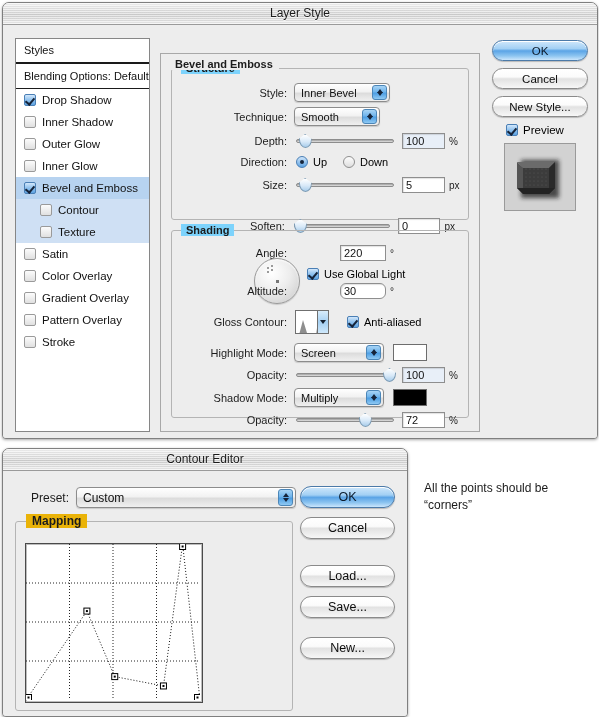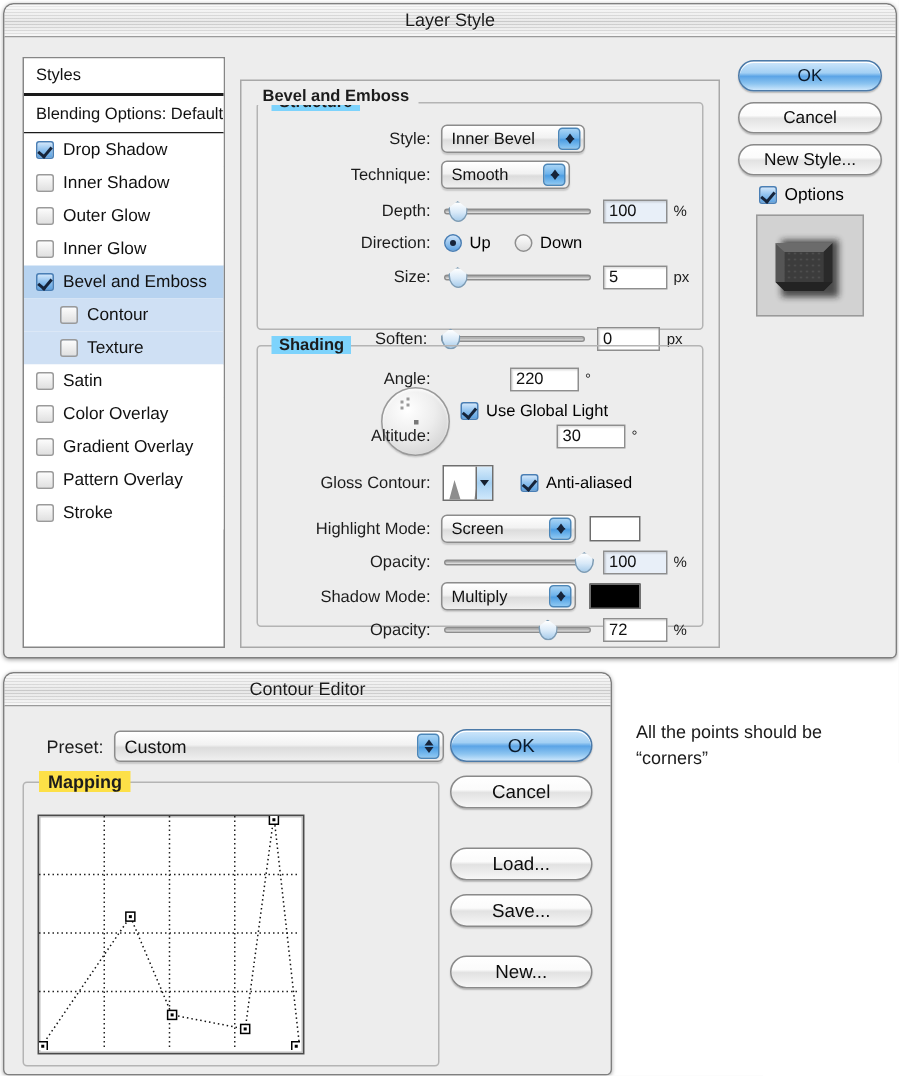--- a/index.html
+++ b/index.html
@@ -402,21 +402,21 @@
           <div class="tick" style="left:16px; top:10px;"></div>
         </div>
 
         <div style="position:absolute; left:146px; top:214px; display:flex; align-items:center;">
           <span class="cb on"></span>
           <span style="font-size:11px; margin-left:5px;">Use Global Light</span>
         </div>
 
         <div class="row" style="left:10px; top:229px; width:296px;">
           <div class="rlabel" style="width:116px;">Altitude:</div>
-          <div class="tfield" style="width:46px; margin-left:84px;">
+          <div class="tfield" style="width:46px; margin-left:53px;border-radius:6px;">
             <span>30</span>
           </div>
           <span class="unit">°</span>
         </div>
 
         <div class="row" style="left:10px; top:256px; width:296px;">
           <div class="rlabel" style="width:116px;">Gloss Contour:</div>
           <div class="contour-thumb" style="margin-left:8px;">
             <svg width="34" height="24" viewBox="0 0 34 24" style="position:absolute;left:0;top:0;">
               <path d="M0,24 L3,24 L7,9 L11,22 L16,24 L20,24 L23,3 L24,24 Z" fill="#8e8e8e"></path>
@@ -472,21 +472,21 @@
         </div>
 
       </div>
 
       <div class="aqua-btn default" style="left:489px; top:15px; width:96px;">OK</div>
       <div class="aqua-btn" style="left:489px; top:43px; width:96px;">Cancel</div>
       <div class="aqua-btn" style="left:489px; top:71px; width:96px;">New Style...</div>
 
       <div style="position:absolute; left:503px; top:99px; display:flex; align-items:center;">
         <span class="cb on"></span>
-        <span style="font-size:11.5px; margin-left:5px;">Options</span>
+        <span style="font-size:11.5px; margin-left:5px;">Preview</span>
       </div>
 
       <div class="preview-box" style="left:501px; top:118px; width:70px; height:66px;">
         <svg width="68" height="64" viewBox="0 0 68 64">
           <defs>
             <filter id="pvblur" x="-30%" y="-30%" width="180%" height="180%">
               <feGaussianBlur stdDeviation="2.2"></feGaussianBlur>
             </filter>
             <pattern id="dots" width="4" height="4" patternUnits="userSpaceOnUse">
               <rect width="4" height="4" fill="#3c3c3c"></rect>
@@ -514,21 +514,21 @@
 
       <div class="row" style="left:14px; top:16px; width:280px;">
         <div class="rlabel" style="width:52px; font-size:12px;">Preset:</div>
         <div class="popup" style="width:220px; height:21px; margin-left:7px; font-size:12px;">
           <span>Custom</span>
           <span class="arrows"></span>
         </div>
       </div>
 
       <div class="mapping-box" style="left:12px; top:50px; width:276px; height:188px;">
-        <div class="gtitle" style="position:absolute; top:-8px; left:10px; padding:0 6px; background:#fde047; font-size:12px; font-weight:bold; color:#1c1c1c;">Mapping</div>
+        <div class="gtitle" style="position:absolute; top:-8px; left:10px; padding:0 6px; background:#eab308; font-size:12px; font-weight:bold; color:#1c1c1c;">Mapping</div>
       </div>
 
       <div class="graph" style="left:22px; top:72px; width:176px; height:158px;">
         <svg id="curve-svg" width="174" height="156" viewBox="0 0 174 156" style="display:block;">
           <g id="grid">
               <line x1="43.5" y1="0" x2="43.5" y2="156" stroke="#222" stroke-width="1" stroke-dasharray="1,2"></line>
               <line x1="0" y1="39" x2="174" y2="39" stroke="#222" stroke-width="1" stroke-dasharray="1,2"></line>
               <line x1="87" y1="0" x2="87" y2="156" stroke="#222" stroke-width="1" stroke-dasharray="1,2"></line>
               <line x1="0" y1="78" x2="174" y2="78" stroke="#222" stroke-width="1" stroke-dasharray="1,2"></line>
               <line x1="130.5" y1="0" x2="130.5" y2="156" stroke="#222" stroke-width="1" stroke-dasharray="1,2"></line>

